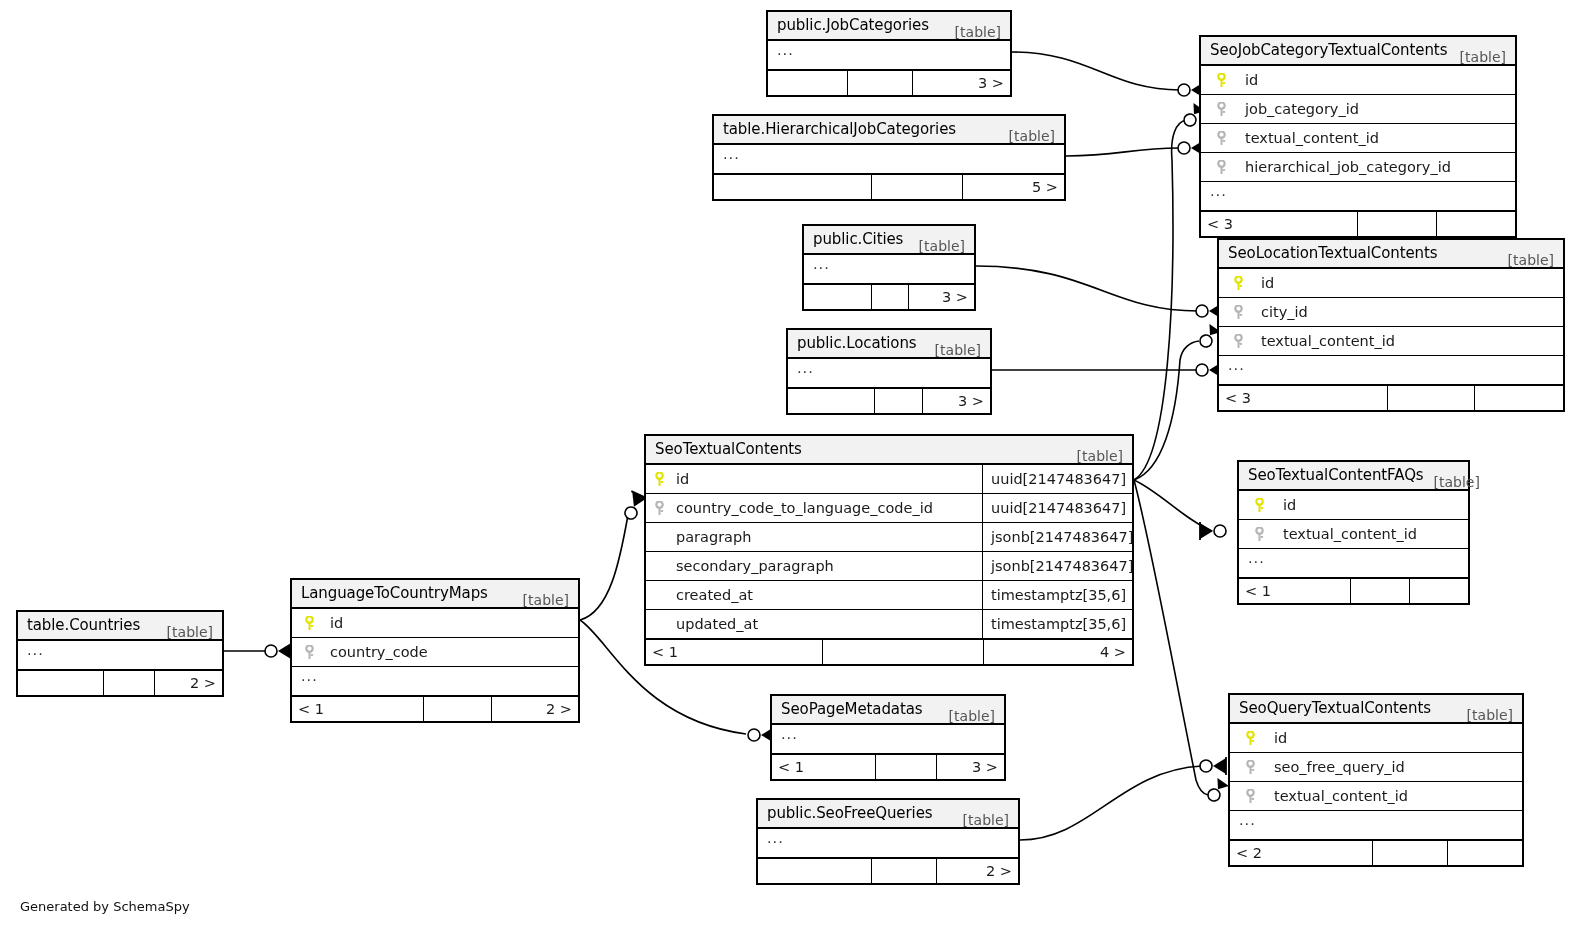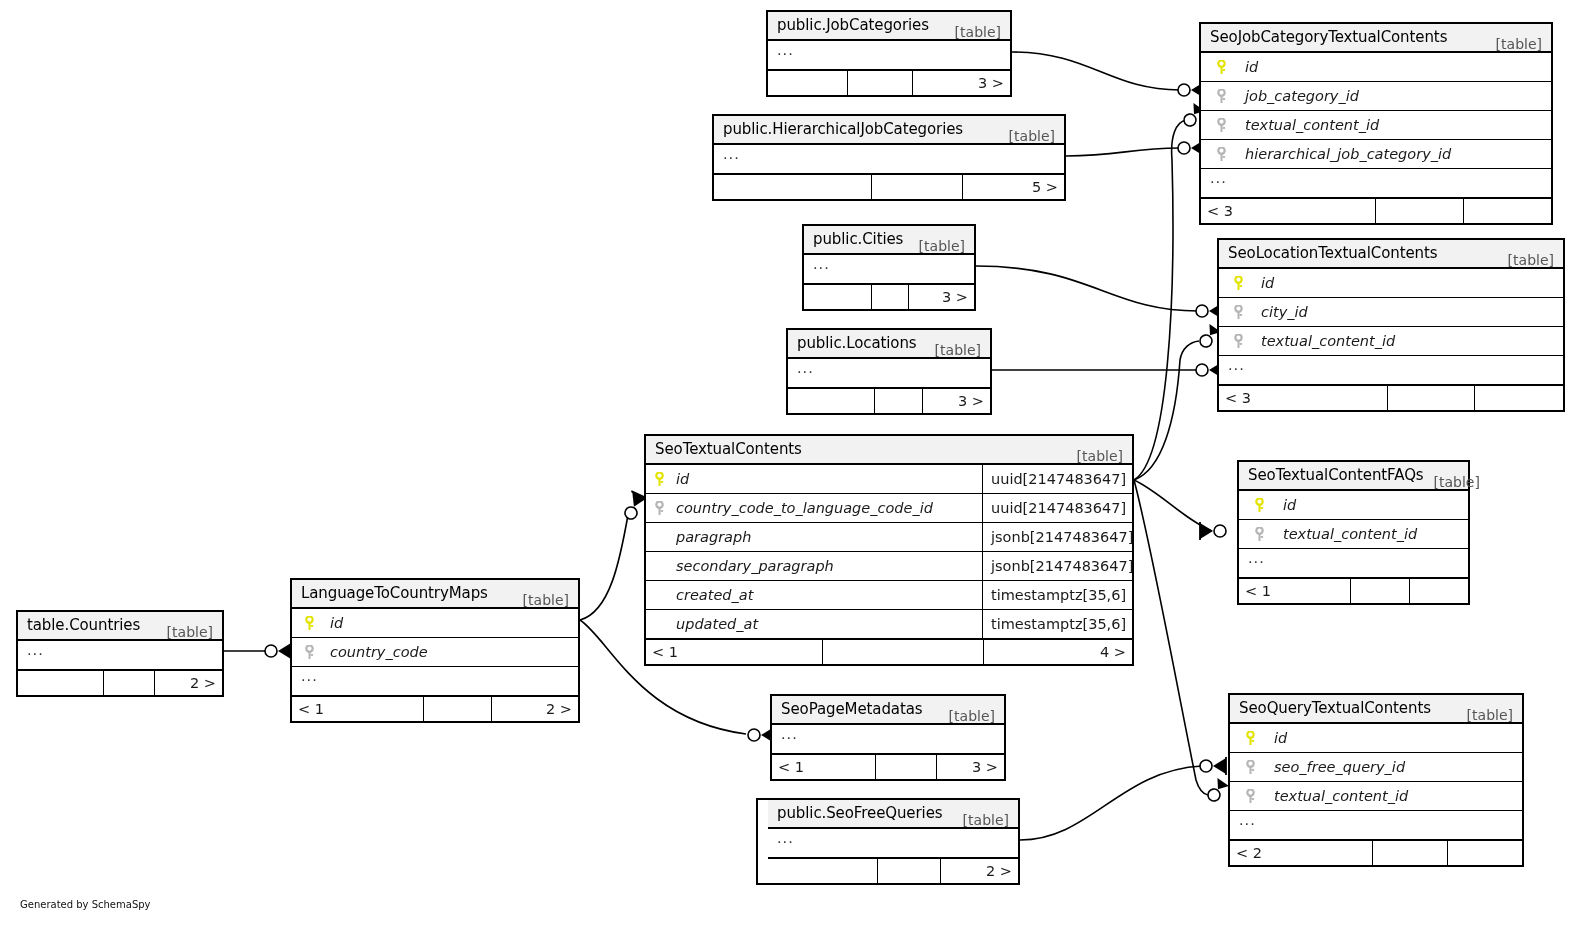--- a/index.html
+++ b/index.html
@@ -41,21 +41,21 @@
   .row{
     display:flex;align-items:center;
     border-bottom:1px solid #000;
     height:29px;box-sizing:border-box;
     position:relative;
   }
   .row:last-child{border-bottom:none;}
   .row .kcell{
     width:26px;flex:0 0 26px;display:flex;align-items:center;justify-content:center;
   }
-  .row .cname{flex:1 1 auto;white-space:nowrap;padding-left:4px;font-size:14.5px;font-style:italic;}
+  .row .cname{flex:1 1 auto;white-space:nowrap;padding-left:4px;font-size:14.5px;}
   .row .ctype{
     flex:0 0 auto;border-left:1px solid #000;height:100%;
     display:flex;align-items:center;padding:0 6px 0 8px;
     font-size:14.5px;white-space:nowrap;box-sizing:border-box;
   }
   .row.ellipsis{padding-left:9px;font-size:14.5px;color:#333;letter-spacing:1px;
      align-items:flex-start;line-height:15px;}
   .row.ellipsis span{display:block;margin-top:2px;}
 
   
@@ -69,21 +69,21 @@
   }
   .frow .fc:last-child{border-right:none;}
   .frow .fc.l{justify-content:flex-start;}
   .frow .fc.r{justify-content:flex-end;}
 
   
   .key{display:block;width:11px;height:15px;}
 
   .footer-note{
     position:absolute;left:20px;top:899px;z-index:4;
-    font-size:10px;color:#111;white-space:nowrap;
+    font-size:13px;color:#111;white-space:nowrap;
   }
 </style>
 </head>
 <body>
 
 <div id="canvas">
 
   <svg id="edges" viewBox="0 0 1580 937" xmlns="http://www.w3.org/2000/svg">
     <defs>
       <g id="crow">
@@ -164,21 +164,21 @@
     </div>
     <div class="frow">
       <div class="fc l" style="width:33%"></div>
       <div class="fc" style="width:27%"></div>
       <div class="fc r" style="width:40%">3 &gt;</div>
     </div>
   </div>
 
   <div class="tbl" style="left:712px;top:114px;width:354px;">
     <div class="hdr">
-      <span class="tname">public.HierarchicalJobCategories</span>
+      <span class="tname">table.HierarchicalJobCategories</span>
       <span class="ttag">[table]</span>
     </div>
     <div class="row ellipsis">
       <span>...</span>
     </div>
     <div class="frow">
       <div class="fc l" style="width:45%"></div>
       <div class="fc" style="width:26%"></div>
       <div class="fc r" style="width:29%">5 &gt;</div>
     </div>
@@ -333,36 +333,36 @@
     <div class="row ellipsis">
       <span>...</span>
     </div>
     <div class="frow">
       <div class="fc l" style="width:45%">&lt; 1</div>
       <div class="fc" style="width:26%"></div>
       <div class="fc r" style="width:29%">3 &gt;</div>
     </div>
   </div>
 
-  <div class="tbl" style="left:756px;top:798px;width:264px;padding-left:10px;">
+  <div class="tbl" style="left:756px;top:798px;width:264px;">
     <div class="hdr">
       <span class="tname">public.SeoFreeQueries</span>
       <span class="ttag">[table]</span>
     </div>
     <div class="row ellipsis">
       <span>...</span>
     </div>
     <div class="frow">
       <div class="fc l" style="width:44%"></div>
       <div class="fc" style="width:25%"></div>
       <div class="fc r" style="width:31%">2 &gt;</div>
     </div>
   </div>
 
-  <div class="tbl" style="left:1199px;top:22px;width:354px;">
+  <div class="tbl" style="left:1199px;top:35px;width:318px;">
     <div class="hdr">
       <span class="tname">SeoJobCategoryTextualContents</span>
       <span class="ttag">[table]</span>
     </div>
     <div class="row">
       <span class="kcell" style="width:40px;flex:0 0 40px">
         <svg class="key" viewBox="0 0 11 15">
             <circle cx="5.5" cy="3.6" r="3.2" fill="none" stroke="#e3e300" stroke-width="2.2"></circle>
             <rect x="4.5" y="6" width="2" height="8" fill="#e3e300"></rect>
             <rect x="6.5" y="9" width="2.6" height="1.9" fill="#e3e300"></rect>

